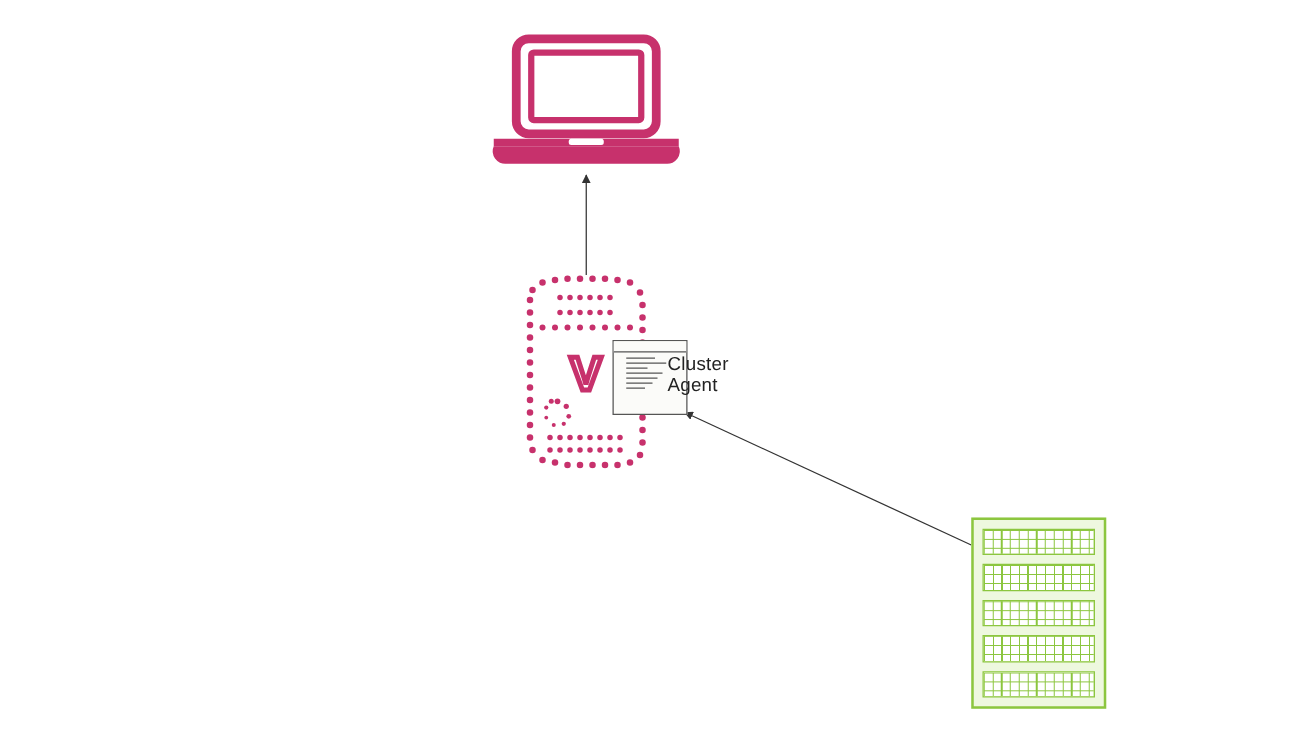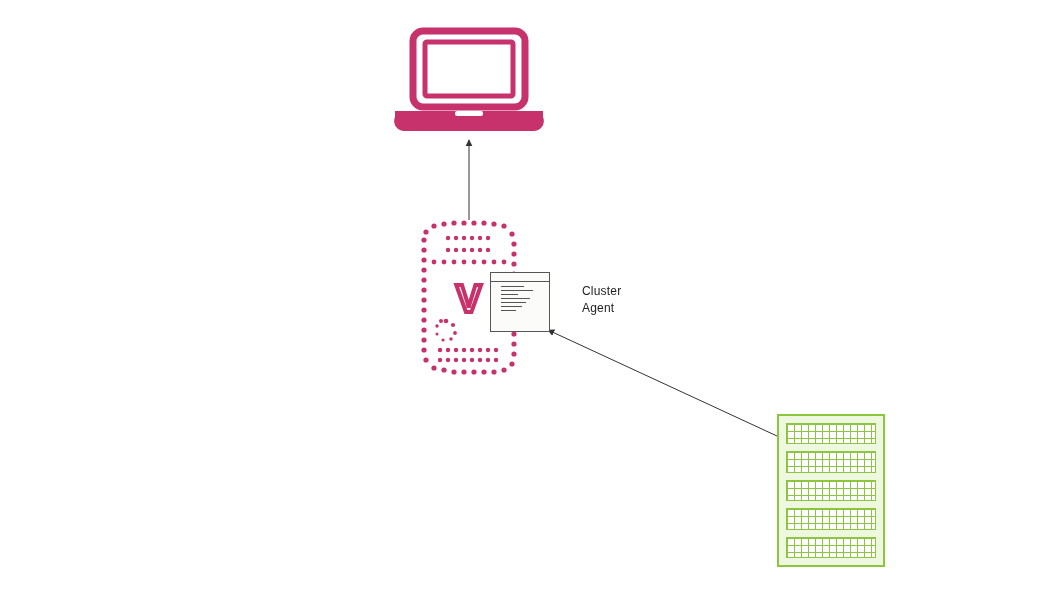--- a/index.html
+++ b/index.html
@@ -76,25 +76,24 @@
   .agent .lines span:nth-child(3){ width:40%; }
   .agent .lines span:nth-child(4){ width:70%; }
   .agent .lines span:nth-child(5){ width:60%; }
   .agent .lines span:nth-child(6){ width:50%; }
   .agent .lines span:nth-child(7){ width:35%; }
 
   .agent-label {
     position: absolute;
     left: 534px;
     top: 283px;
-    font-size: 12px;
+    font-size: 15px;
     line-height: 17px;
     color: #222;
     letter-spacing: .2px;
-    margin-left: 48px;
   }
 
   
   .rack {
     position: absolute;
     left: 777px;
     top: 414px;
     width: 108px;
     height: 153px;
     border: 2px solid #8cc63f;

